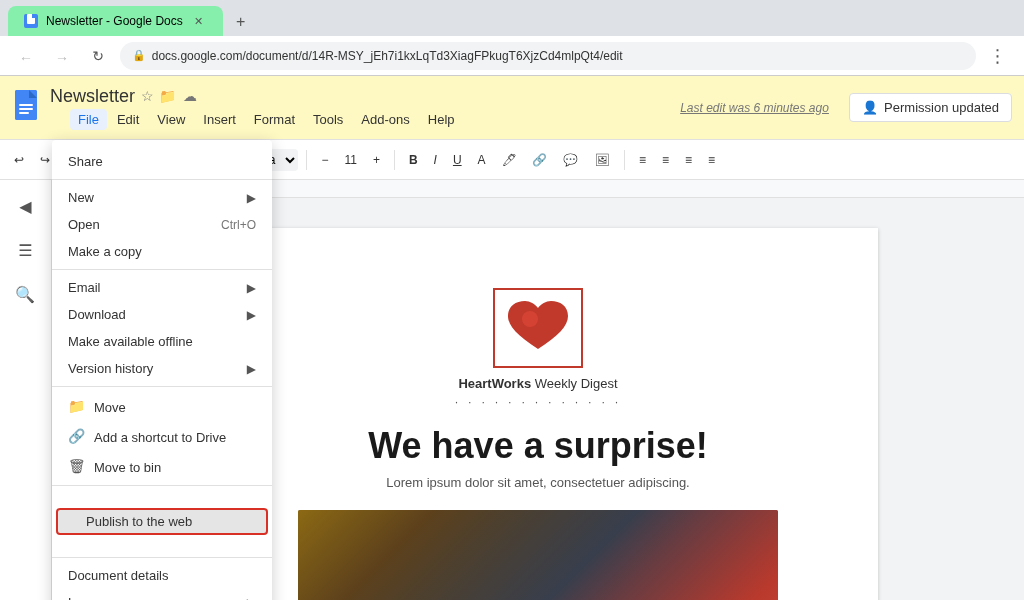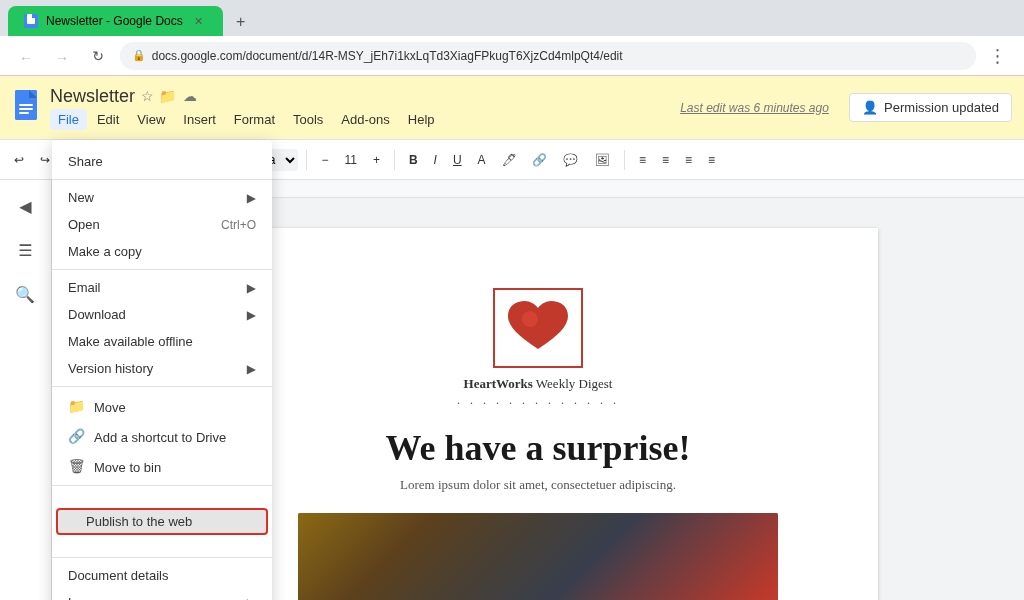--- a/index.html
+++ b/index.html
@@ -1,18 +1,18 @@
 <!DOCTYPE html>
 <html><head>
   <meta charset="utf-8">
   <style>
     * { margin: 0; padding: 0; box-sizing: border-box; }
     body { font-family: Arial, sans-serif; font-size: 13px; background: #f1f3f4; width: 1024px; height: 600px; overflow: hidden; position: relative; }
     .tab-bar { display: flex; align-items: flex-end; padding: 8px 0 0 8px; background: #dee1e6; height: 36px; }
-    .tab { background: #22c55e; border-radius: 8px 8px 0 0; padding: 6px 16px; display: flex; align-items: center; gap: 8px; font-size: 12px; min-width: 180px; max-width: 220px; height: 30px; }
+    .tab { background: #86efac; border-radius: 8px 8px 0 0; padding: 6px 16px; display: flex; align-items: center; gap: 8px; font-size: 12px; min-width: 180px; max-width: 220px; height: 30px; }
     .tab-favicon { width: 14px; height: 14px; background: #4285f4; border-radius: 2px; display: flex; align-items: center; justify-content: center; }
     .tab-title { flex: 1; overflow: hidden; white-space: nowrap; text-overflow: ellipsis; font-size: 12px; }
     .tab-close { width: 16px; height: 16px; border-radius: 50%; display: flex; align-items: center; justify-content: center; font-size: 11px; color: #555; cursor: pointer; }
     .new-tab-btn { width: 28px; height: 28px; border-radius: 50%; display: flex; align-items: center; justify-content: center; font-size: 16px; color: #555; cursor: pointer; margin-left: 4px; }
 
     .address-bar { background: #fff; height: 40px; display: flex; align-items: center; padding: 0 12px; gap: 8px; border-bottom: 1px solid #ccc; }
     .nav-btn { width: 28px; height: 28px; border-radius: 50%; display: flex; align-items: center; justify-content: center; color: #555; font-size: 14px; cursor: pointer; }
     .nav-btn.disabled { color: #bbb; cursor: default; }
     .url-bar { flex: 1; background: #f1f3f4; border-radius: 20px; height: 28px; display: flex; align-items: center; padding: 0 12px; gap: 6px; font-size: 12px; color: #333; }
     .lock-icon { color: #555; font-size: 11px; }
@@ -22,34 +22,34 @@
 
     
     .app-header { background: #fef9c3; height: 64px; display: flex; align-items: center; padding: 0 12px; gap: 8px; border-bottom: 1px solid #e0e0e0; position: relative; z-index: 100; }
     .docs-logo { width: 30px; height: 38px; display: flex; align-items: center; justify-content: center; }
     .doc-title-area { display: flex; flex-direction: column; flex: 1; }
     .doc-title-row { display: flex; align-items: center; gap: 6px; }
     .doc-title { font-size: 18px; font-weight: normal; color: #333; }
     .title-icon { color: #777; font-size: 14px; cursor: pointer; }
     .menu-bar { display: flex; gap: 2px; margin-top: 2px; }
     .menu-item { padding: 3px 8px; font-size: 13px; color: #333; cursor: pointer; border-radius: 4px; }
-    .menu-item.active { background: #e8f0fe; color: #1a73e8; }
+    .menu-item.active { background: #e8f0fe; color: #1a73e8; margin-left: 20px; }
     .last-edit { color: #777; font-size: 12px; text-decoration: underline; cursor: pointer; margin-left: auto; font-style: italic; }
     .permission-badge { background: #fff; border: 1px solid #dadce0; border-radius: 4px; padding: 6px 12px; display: flex; align-items: center; gap: 6px; font-size: 13px; color: #333; margin-left: 12px; }
 
     .toolbar { background: #fff; height: 40px; display: flex; align-items: center; padding: 0 8px; gap: 4px; border-bottom: 1px solid #e0e0e0; }
     .toolbar-btn { padding: 4px 6px; border-radius: 4px; cursor: pointer; font-size: 12px; color: #333; }
     .toolbar-sep { width: 1px; height: 20px; background: #e0e0e0; margin: 0 4px; }
     .toolbar-select { border: none; background: #f1f3f4; border-radius: 4px; padding: 3px 6px; font-size: 12px; cursor: pointer; }
 
     
     .main-area { display: flex; width: 100%; height: calc(600px - 36px - 40px - 64px - 40px); }
     .sidebar { width: 52px; background: #fff; border-right: 1px solid #e0e0e0; display: flex; flex-direction: column; align-items: center; padding-top: 8px; gap: 8px; }
     .sidebar-icon { width: 36px; height: 36px; border-radius: 4px; display: flex; align-items: center; justify-content: center; cursor: pointer; color: #555; font-size: 16px; }
-    .doc-area { flex: 1; background: #f1f3f4; display: flex; justify-content: center; overflow: hidden; position: relative; font-family: Liberation Serif, serif; }
+    .doc-area { flex: 1; background: #f1f3f4; display: flex; justify-content: center; overflow: hidden; position: relative; }
     .dropdown-menu { position: absolute; top: 140px; left: 52px; width: 220px; background: #fff; border-radius: 4px; box-shadow: 0 4px 16px rgba(0,0,0,0.2); z-index: 300; padding: 4px 0; }
     .menu-section { padding: 4px 0; border-bottom: 1px solid #e0e0e0; }
     .menu-section:last-child { border-bottom: none; }
     .menu-row { display: flex; align-items: flex-end; padding: 6px 16px; cursor: pointer; color: #333; font-size: 13px; gap: 8px; position: relative; }
     .menu-row.highlighted { background: #e5e5e5; border: 2px solid #d93025; border-radius: 4px; margin: 18px 4px; padding: 4px 28px; }
     .menu-row-icon { width: 18px; height: 18px; display: flex; align-items: center; justify-content: center; color: #555; font-size: 14px; }
     .menu-row-label { flex: 1; }
     .menu-row-shortcut { color: #777; font-size: 12px; }
     .menu-row-arrow { color: #555; font-size: 12px; margin-left: auto; }
 

